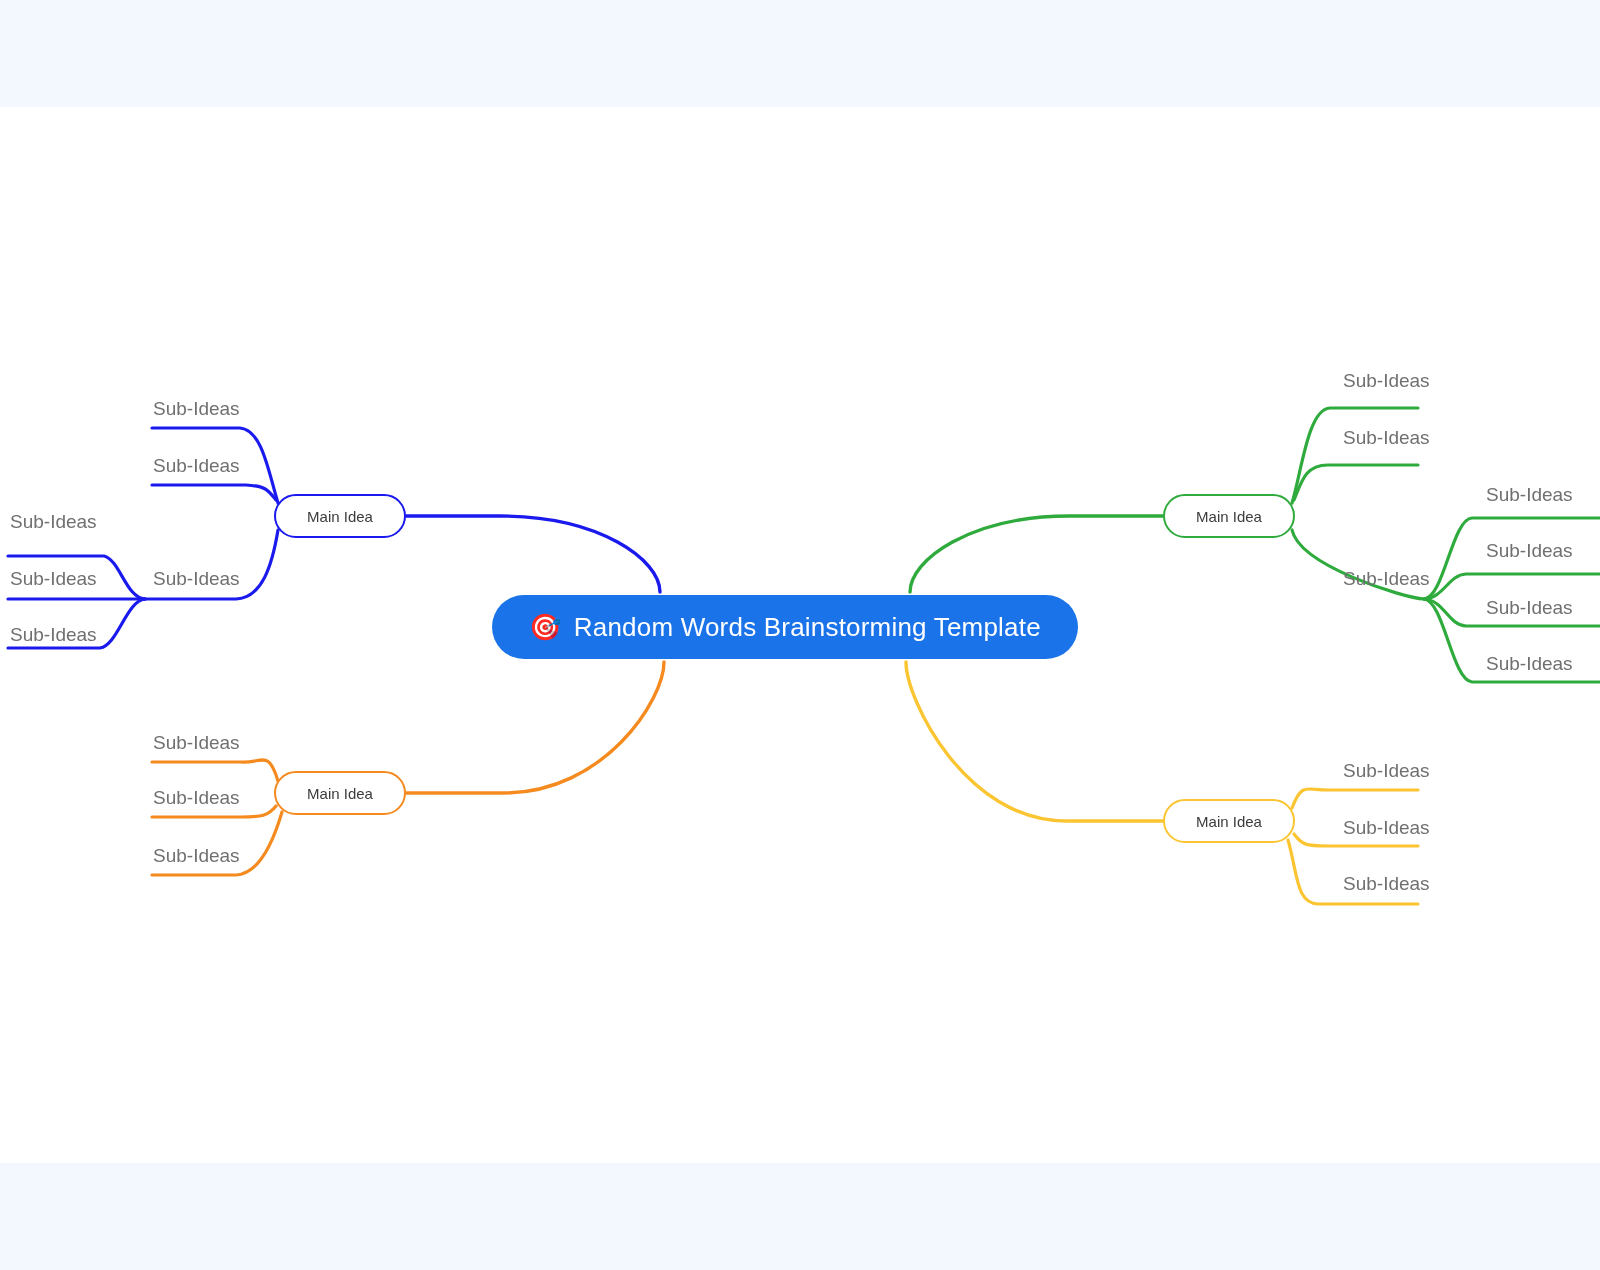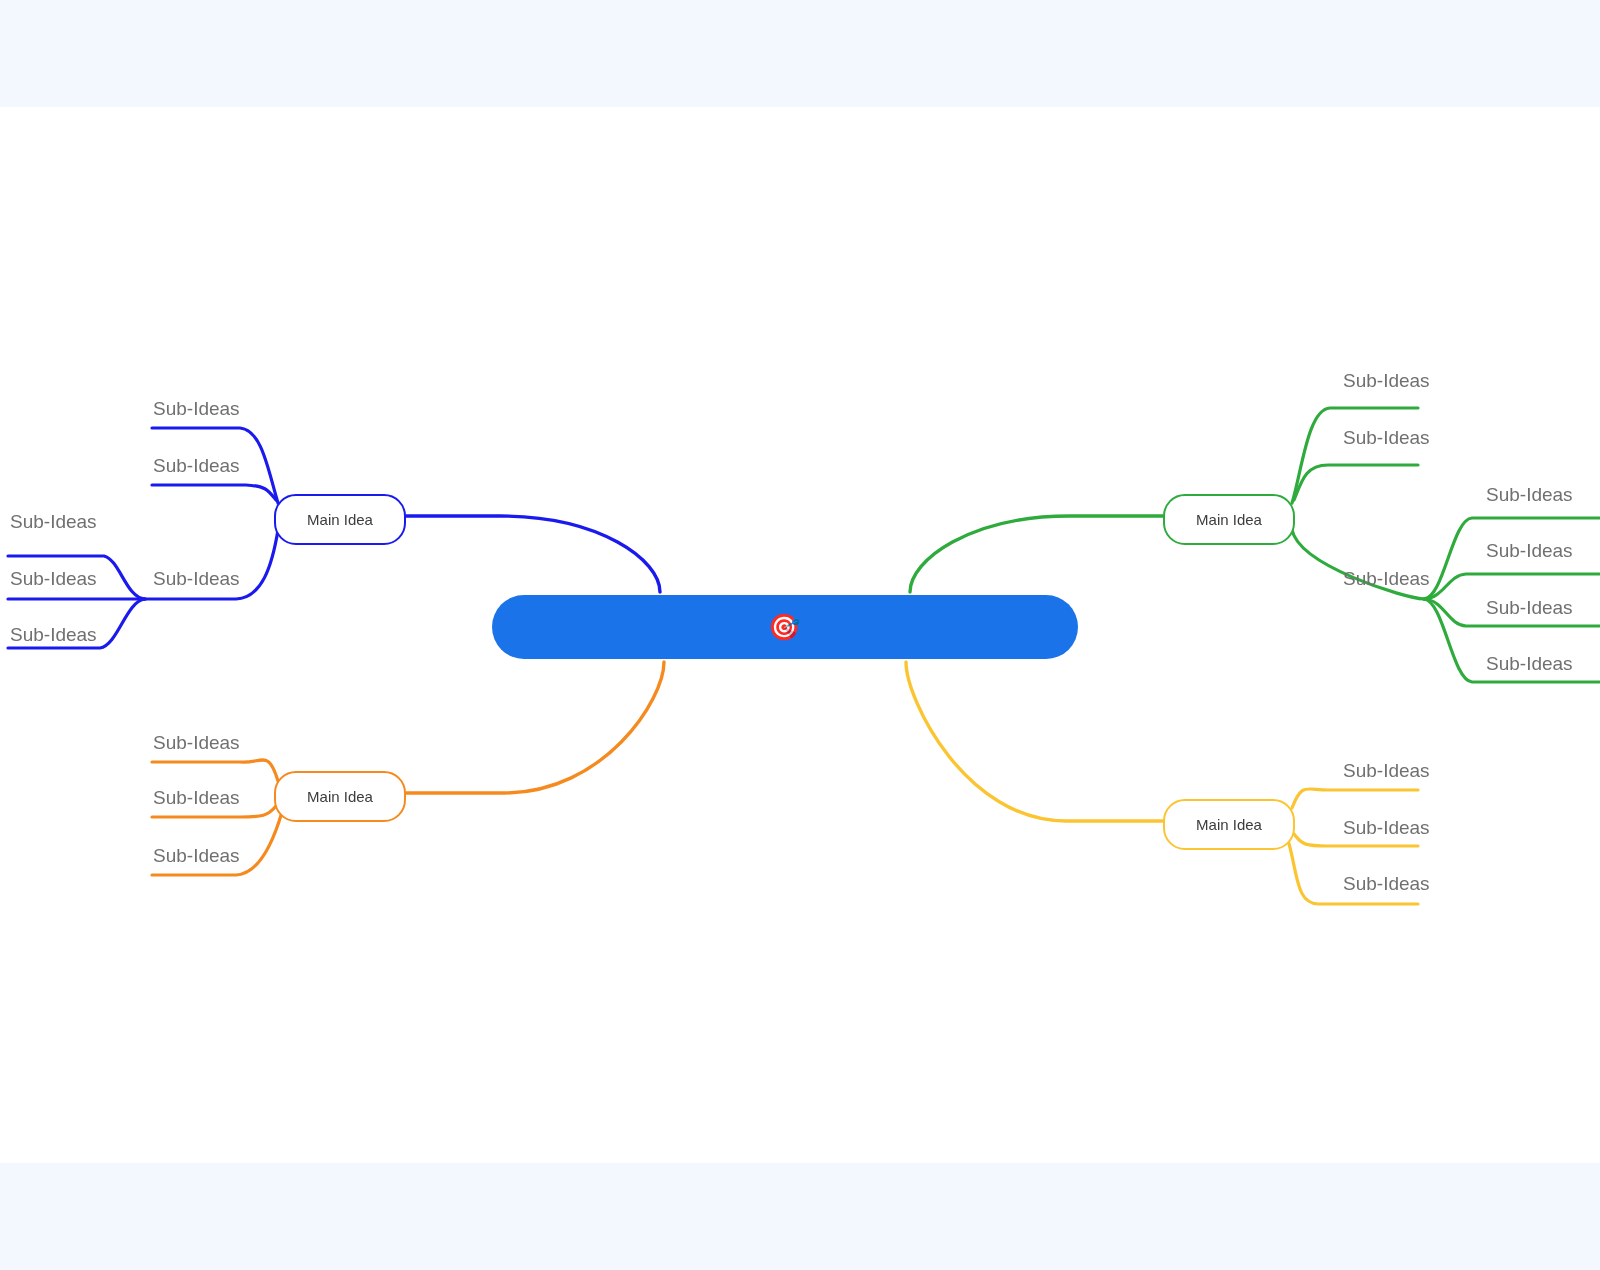--- a/index.html
+++ b/index.html
@@ -58,21 +58,21 @@
   }
 
   
   .main-node {
     background: #ffffff;
     border-radius: 22px;
     border: 2.5px solid #cccccc;
     color: #3c3c3c;
     font-size: 15px;
     width: 132px;
-    height: 51px;
+    height: 44px;
   }
   .main-node.blue   { border-color: #1a1aee; }
   .main-node.green  { border-color: #2eab3c; }
   .main-node.orange { border-color: #f58a1f; }
   .main-node.yellow { border-color: #fbc431; }
 
   
   .sub-label {
     position: absolute;
     color: #707070;
@@ -121,20 +121,21 @@
     <path d="M 1424 599 C 1444 601 1452 680 1472 682 L 1600 682" stroke="#2eab3c" stroke-width="3.2" stroke-linecap="round"></path>
 
     <path d="M 906 662 C 906 700 966 821 1066 821 L 1163 821" stroke="#fbc431" stroke-width="3.4" stroke-linecap="round"></path>
     <path d="M 1292 808 C 1302 782 1306 790 1328 790 L 1418 790" stroke="#fbc431" stroke-width="3.2" stroke-linecap="round"></path>
     <path d="M 1294 834 C 1302 845 1306 846 1328 846 L 1418 846" stroke="#fbc431" stroke-width="3.2" stroke-linecap="round"></path>
     <path d="M 1288 840 C 1298 875 1296 903 1318 904 L 1418 904" stroke="#fbc431" stroke-width="3.2" stroke-linecap="round"></path>
   </svg>
 
   <div class="node" id="root-node" style="left:492px; top:595px; width:586px; height:64px;">
     <span class="emoji">🎯</span>
+    <span>Random Words Brainstorming Template</span>
   </div>
 
   <div class="node main-node blue" style="left:274px; top:494px;">
     <span>Main Idea</span>
   </div>
 
   <div class="node main-node green" style="left:1163px; top:494px;">
     <span>Main Idea</span>
   </div>
 

